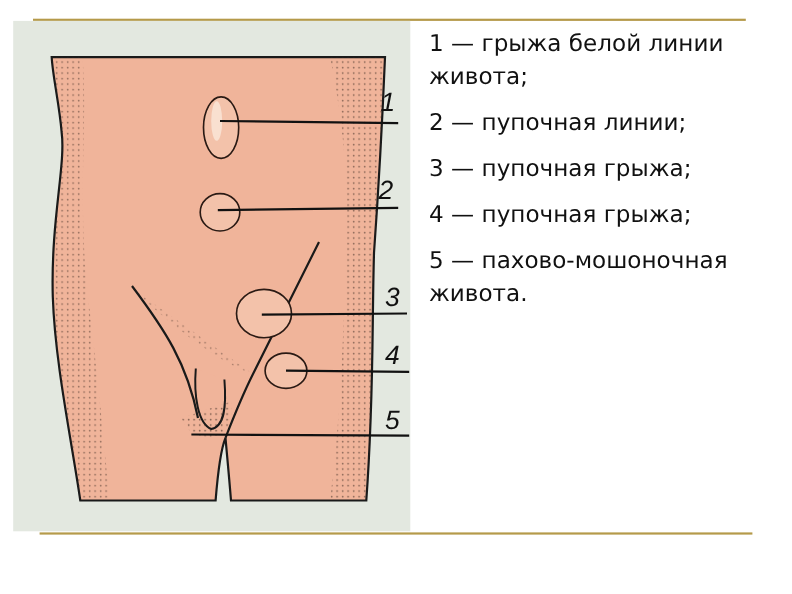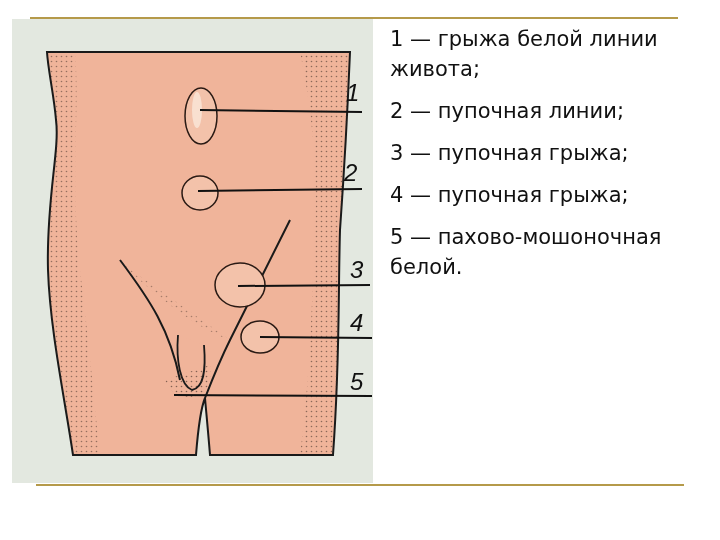--- a/index.html
+++ b/index.html
@@ -89,17 +89,17 @@
     <span>пупочная грыжа;</span>
   </div>
   <div class="legend-item">
     <span class="num">4</span>
     <span>—</span>
     <span>пупочная грыжа;</span>
   </div>
   <div class="legend-item">
     <span class="num">5</span>
     <span>—</span>
-    <span>пахово-мошоночная белой.</span>
+    <span>пахово-мошоночная живота.</span>
   </div>
 </div>
 
 <div class="rule bottom"></div>
 
 </body></html>

